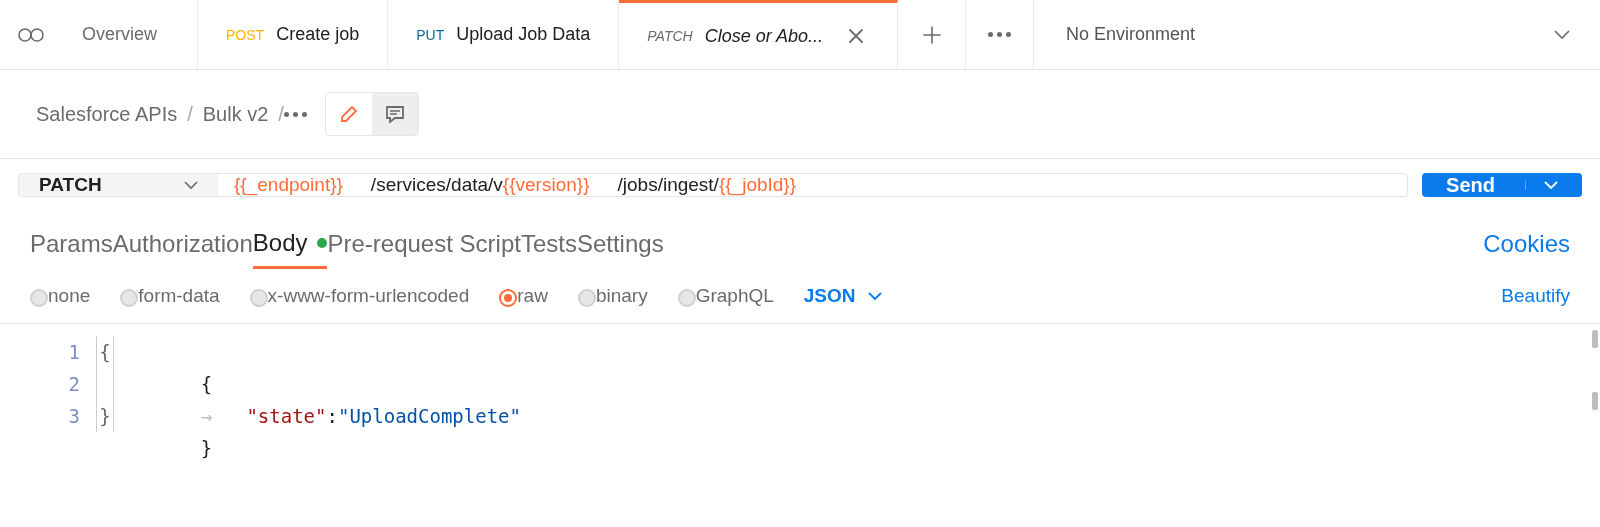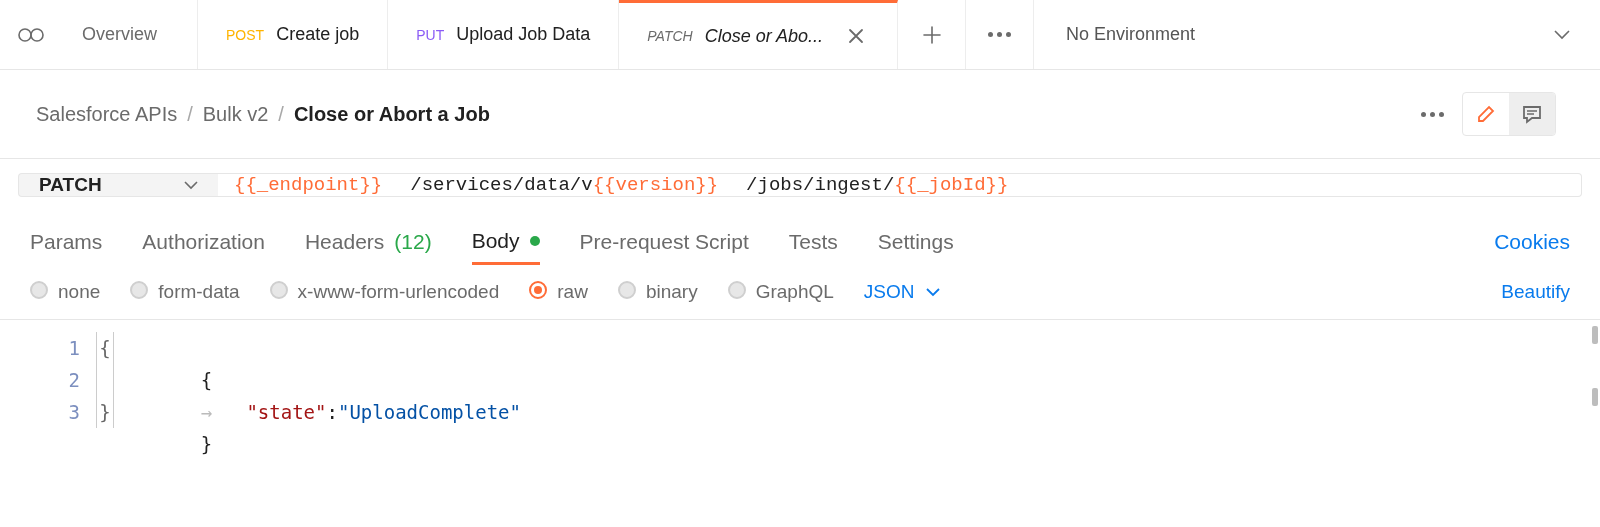--- a/index.html
+++ b/index.html
@@ -25,34 +25,34 @@
     border-right: 1px solid #ededed;
     color: #6b6b6b;
     font-size: 18px;
     gap: 12px;
     cursor: pointer;
     position: relative;
   }
   .overview-tab { padding: 0 40px 0 18px; gap: 38px; }
   .method { font-size: 14px; font-weight: 400; }
   .method.post { color: #ffb400; }
-  .method.put  { color: #8b5cf6; }
+  .method.put  { color: #0369a1; }
   .method.patch{ color: #6b6b6b; font-style: italic; }
   .tab-title { color: #212121; }
   .tab.active { border-top: 3px solid #ff6c37; }
   .tab.active .tab-title { font-style: italic; }
   .close-x { margin-left: 8px; padding: 4px; }
   .icon-tab { justify-content: center; width: 68px; padding: 0; }
   .three-dots { display:flex; gap:4px; }
   .three-dots span { width:5px; height:5px; border-radius:50%; background:#6b6b6b; display:block; }
   .env-area { flex:1; display:flex; align-items:center; justify-content:space-between; padding: 0 30px 0 32px; color:#555; font-size:18px; }
 
   
   .header-row {
-    display:flex; align-items:center; justify-content:space-between;
+    display:flex; align-items:center; justify-content:flex-start;
     padding: 22px 44px 22px 36px;
     border-bottom: 1px solid #e6e6e6;
   }
   .breadcrumb { display:flex; align-items:center; gap:10px; font-size:20px; color:#6b6b6b; }
   .breadcrumb .sep { color:#a8a8a8; }
   .breadcrumb .current { color:#212121; font-weight:600; }
   .header-actions { display:flex; align-items:center; gap:18px; }
   .save-btn { display:flex; align-items:center; gap:8px; padding:10px 18px; background:#f4f4f4; border:1px solid #e6e6e6; color:#9b9b9b; font-size:18px; }
   .save-drop { padding:10px 14px; background:#f4f4f4; border:1px solid #e6e6e6; }
   .mode-group { display:flex; border:1px solid #e6e6e6; border-radius:4px; overflow:hidden; }
@@ -62,46 +62,46 @@
   
   .url-row { display:flex; align-items:stretch; gap:14px; padding: 14px 18px 12px 18px; }
   .method-select {
     display:flex; align-items:center; justify-content:space-between;
     width:200px; background:#f4f4f4; border:1px solid #e6e6e6; border-right:none;
     border-radius:4px 0 0 4px; padding:0 20px 0 20px; font-size:19px; font-weight:600;
   }
   .url-input {
     flex:1; display:flex; align-items:center; border:1px solid #e6e6e6; border-left:none;
     border-radius:0 4px 4px 0; margin-left:-14px; padding:0 16px; font-size:19px;
-    font-family: Liberation Mono, monospace;
+    font-family: Liberation Sans, sans-serif;
   }
   .var { color:#ff6c37; }
   .plain { color:#212121;margin-left:28px; }
   .send-btn {
     display:flex; align-items:center; background:#097bed; color:#fff; font-weight:600;
     border-radius:4px; padding:0 24px; font-size:20px; gap:30px;
   }
   .send-drop { border-left:1px solid rgba(255,255,255,.35); padding-left:18px; display:flex; align-items:center; }
 
   
-  .req-tabs { display:flex; align-items:center; gap:40px; padding:10px 30px 0 30px; font-size:21px; color:#6b6b6b; }
+  .req-tabs { display:flex; align-items:center; padding:10px 30px 0 30px; font-size:24px; color:#6b6b6b; }
   .req-tab { padding:10px 0; cursor:pointer; display:flex; align-items:center; gap:10px; }
   .req-tab.active { color:#212121; font-weight:500; border-bottom:3px solid #ff6c37; padding-bottom:9px; }
   .count { color:#2aa84a; }
   .green-dot { width:10px; height:10px; border-radius:50%; background:#2aa84a; display:inline-block; }
   .req-tabs .spacer { flex:1; }
   .link { color:#097bed; }
 
   
   .body-types { display:flex; align-items:center; gap:30px; padding:16px 30px 10px 30px; font-size:19px; color:#6b6b6b; }
-  .radio-item { display:flex; align-items:flex-start; gap:10px; cursor:pointer; }
+  .radio-item { display:flex; align-items:flex-end; cursor:pointer; }
   .radio { width:18px; height:18px; border-radius:50%; border:2px solid #cfcfcf; display:inline-flex; align-items:center; justify-content:center; background:#e7e7e7; }
   .radio.sel { border-color:#ff6c37; background:#fff; }
   .radio.sel .inner { width:8px; height:8px; border-radius:50%; background:#ff6c37; }
-  .lang-select { color:#097bed; font-weight:400; display:flex; gap:12px; align-items:center; }
+  .lang-select { color:#097bed; font-weight:700; display:flex; gap:12px; align-items:center; }
   .body-types .spacer { flex:1; }
 
   
   .editor-wrap { border-top:1px solid #e6e6e6; margin-top:6px; display:flex; position:relative; }
   .gutter { width:96px; text-align:right; padding:12px 16px 40px 0; font-family: "SFMono-Regular", Consolas, monospace; font-size:19px; color:#7c8fbf; user-select:none; }
   .gutter div { height:32px; line-height:32px; }
   .fold-col { width:18px; padding-top:12px; font-family: "SFMono-Regular", Consolas, monospace; font-size:19px; color:#666; }
   .fold-col div { height:32px; line-height:32px; border-left:1px solid #ccc; border-right:1px solid #ccc; text-align:center; }
   .code { flex:1; padding:12px 16px 40px 18px; font-family: "SFMono-Regular", Consolas, monospace; font-size:19px; }
   .code .line { height:32px; line-height:32px; white-space:pre; }
@@ -172,21 +172,20 @@
     </span>
   </div>
 </div>
 
 <div class="header-row">
   <div class="breadcrumb">
     <span>Salesforce APIs</span>
     <span class="sep">/</span>
     <span>Bulk v2</span>
     <span class="sep">/</span>
-    <span class="current">Close or Abort a Job</span>
   </div>
   <div class="header-actions">
     <div>
       <div class="three-dots">
           <span></span>
           <span></span>
           <span></span>
         </div>
     </div>
     <div class="mode-group">
@@ -214,33 +213,37 @@
         </svg>
     </span>
   </div>
   <div class="url-input">
     <span class="var">{{_endpoint}}</span>
     <span class="plain">/services/data/v</span>
     <span class="var">{{version}}</span>
     <span class="plain">/jobs/ingest/</span>
     <span class="var">{{_jobId}}</span>
   </div>
+  <div class="send-btn">
+    <span>Send</span>
+    <span class="send-drop">
+      <svg width="14" height="9" viewBox="0 0 14 9">
+          <path d="M1 1 L7 7 L13 1" fill="none" stroke="#fff" stroke-width="1.8"></path>
+        </svg>
+    </span>
+  </div>
 </div>
 
 <div class="req-tabs">
   <div class="req-tab">
       <span>Params</span>
     </div>
   <div class="req-tab">
       <span>Authorization</span>
     </div>
-  <div class="req-tab">
-    <span>Headers</span>
-    <span class="count">(12)</span>
-  </div>
   <div class="req-tab active">
     <span>Body</span>
     <span class="green-dot"></span>
   </div>
   <div class="req-tab">
       <span>Pre-request Script</span>
     </div>
   <div class="req-tab">
       <span>Tests</span>
     </div>

